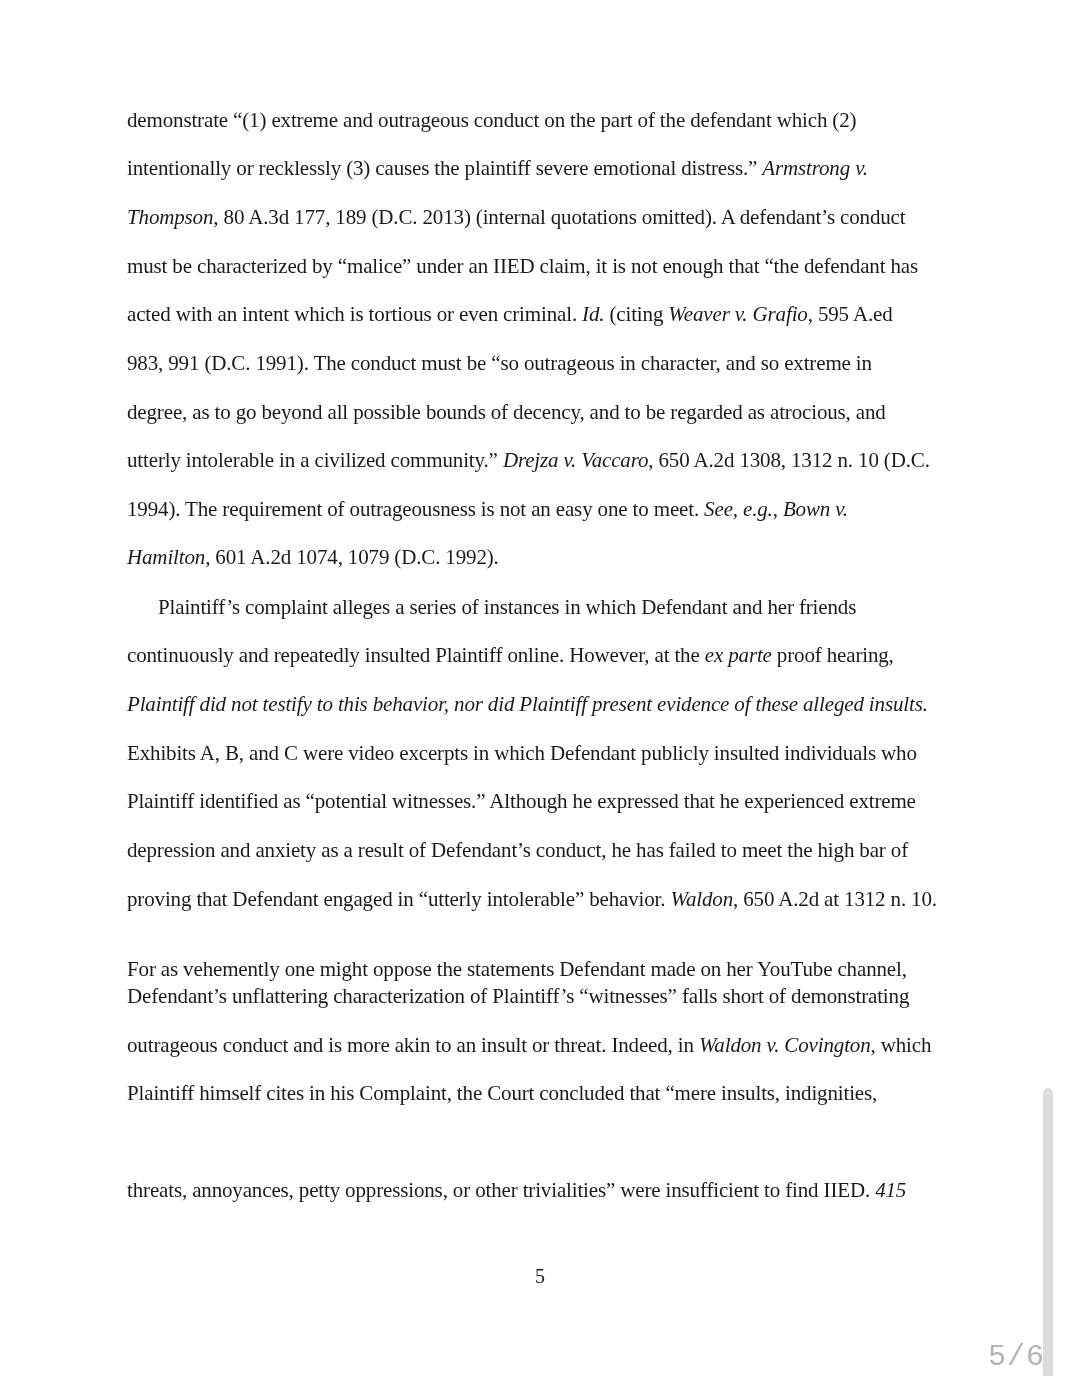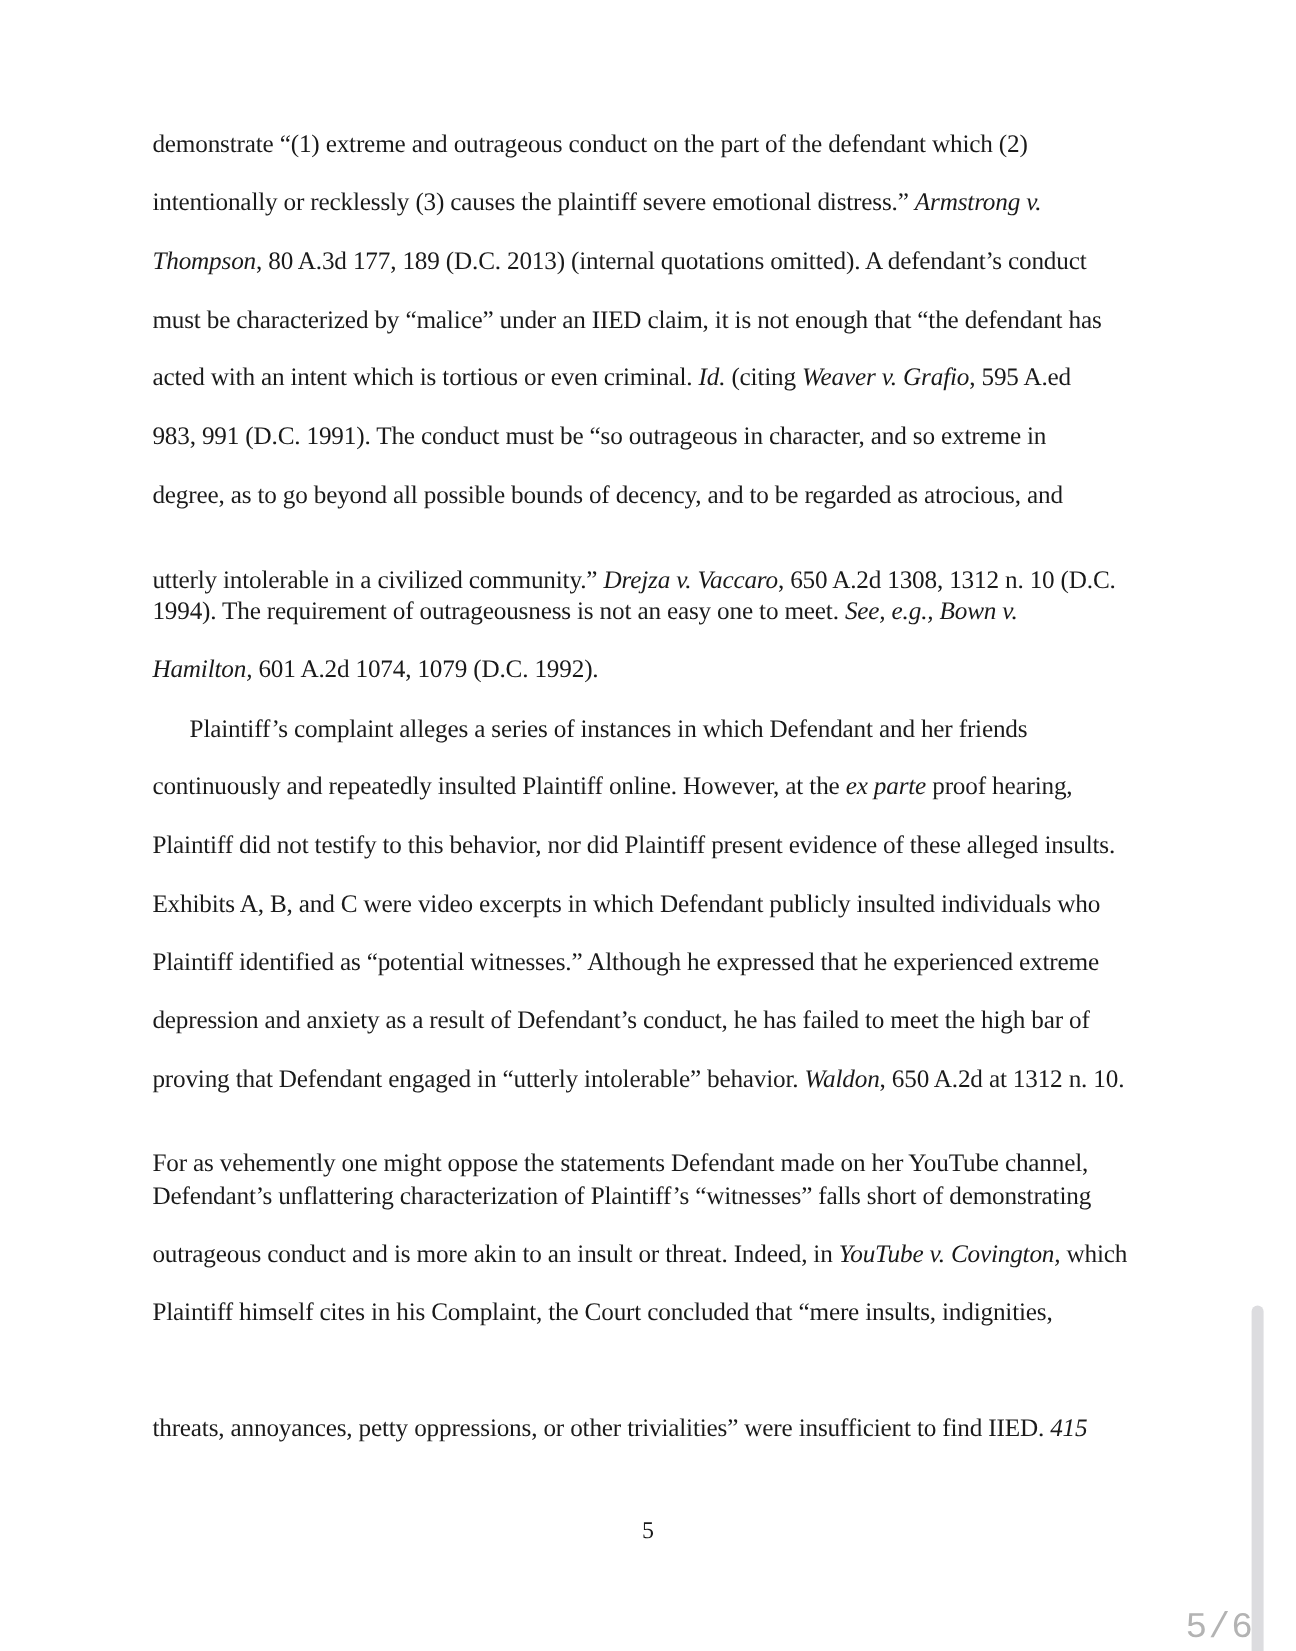--- a/index.html
+++ b/index.html
@@ -32,33 +32,33 @@
 
 <div class="page">
   <div id="lines">
       <div class="line" style="top: 107px;"><span>demonstrate “(1) extreme and outrageous conduct on the part of the defendant which (2)</span></div>
       <div class="line" style="top: 155px;"><span>intentionally or recklessly (3) causes the plaintiff severe emotional distress.” </span><i>Armstrong v.</i></div>
       <div class="line" style="top: 204px;"><i>Thompson</i><span>, 80 A.3d 177, 189 (D.C. 2013) (internal quotations omitted). A defendant’s conduct</span></div>
       <div class="line" style="top: 253px;"><span>must be characterized by “malice” under an IIED claim, it is not enough that “the defendant has</span></div>
       <div class="line" style="top: 301px;"><span>acted with an intent which is tortious or even criminal. </span><i>Id.</i><span> (citing </span><i>Weaver v. Grafio</i><span>, 595 A.ed</span></div>
       <div class="line" style="top: 350px;"><span>983, 991 (D.C. 1991). The conduct must be “so outrageous in character, and so extreme in</span></div>
       <div class="line" style="top: 399px;"><span>degree, as to go beyond all possible bounds of decency, and to be regarded as atrocious, and</span></div>
-      <div class="line" style="top: 470px; text-align: right;"><span>utterly intolerable in a civilized community.” </span><i>Drejza v. Vaccaro</i><span>, 650 A.2d 1308, 1312 n. 10 (D.C.</span></div>
+      <div class="line" style="top: 447px; text-align: right;"><span>utterly intolerable in a civilized community.” </span><i>Drejza v. Vaccaro</i><span>, 650 A.2d 1308, 1312 n. 10 (D.C.</span></div>
       <div class="line" style="top: 496px;"><span>1994). The requirement of outrageousness is not an easy one to meet. </span><i>See, e.g., Bown v.</i></div>
       <div class="line" style="top: 544px;"><i>Hamilton,</i><span> 601 A.2d 1074, 1079 (D.C. 1992).</span></div>
       <div class="line indent" style="top: 594px;"><span>Plaintiff’s complaint alleges a series of instances in which Defendant and her friends</span></div>
       <div class="line" style="top: 642px;"><span>continuously and repeatedly insulted Plaintiff online. However, at the </span><i>ex parte</i><span> proof hearing,</span></div>
-      <div class="line" style="top: 691px;"><span>Plaintiff did not testify to this behavior, nor did Plaintiff present evidence of these alleged insults.</span></div>
+      <div class="line" style="top: 691px; font-style: italic;"><span>Plaintiff did not testify to this behavior, nor did Plaintiff present evidence of these alleged insults.</span></div>
       <div class="line" style="top: 740px;"><span>Exhibits A, B, and C were video excerpts in which Defendant publicly insulted individuals who</span></div>
       <div class="line" style="top: 788px;"><span>Plaintiff identified as “potential witnesses.” Although he expressed that he experienced extreme</span></div>
       <div class="line" style="top: 837px;"><span>depression and anxiety as a result of Defendant’s conduct, he has failed to meet the high bar of</span></div>
       <div class="line" style="top: 886px;"><span>proving that Defendant engaged in “utterly intolerable” behavior. </span><i>Waldon</i><span>, 650 A.2d at 1312 n. 10.</span></div>
       <div class="line" style="top: 956px;"><span>For as vehemently one might oppose the statements Defendant made on her YouTube channel,</span></div>
       <div class="line" style="top: 983px;"><span>Defendant’s unflattering characterization of Plaintiff’s “witnesses” falls short of demonstrating</span></div>
-      <div class="line" style="top: 1032px;"><span>outrageous conduct and is more akin to an insult or threat. Indeed, in </span><i>YouTube v. Covington,</i><span> which</span></div>
+      <div class="line" style="top: 1032px;"><span>outrageous conduct and is more akin to an insult or threat. Indeed, in </span><i>Waldon v. Covington,</i><span> which</span></div>
       <div class="line" style="top: 1080px;"><span>Plaintiff himself cites in his Complaint, the Court concluded that “mere insults, indignities,</span></div>
       <div class="line" style="top: 1177px;"><span>threats, annoyances, petty oppressions, or other trivialities” were insufficient to find IIED. </span><i>415</i></div>
     </div>
   <div class="page-num">5</div>
 </div>
 
 <div class="scrollbar"></div>
 <div class="page-indicator">5/6</div>
 
 </body></html>

